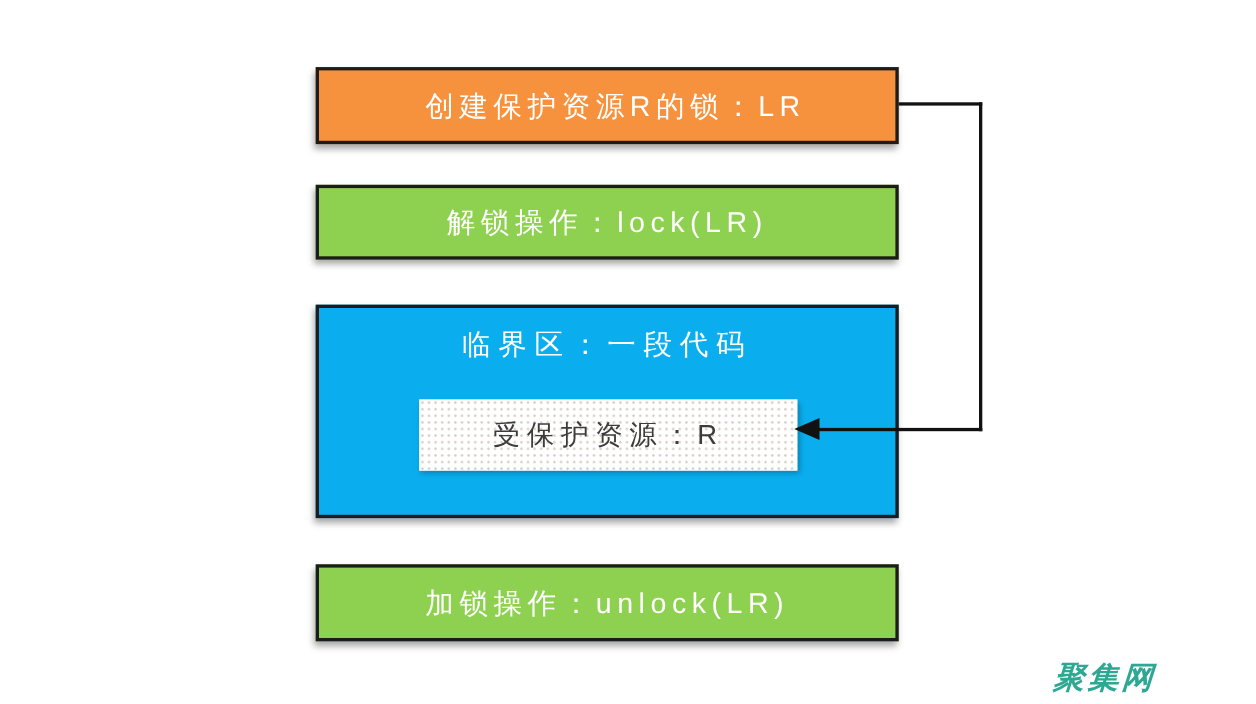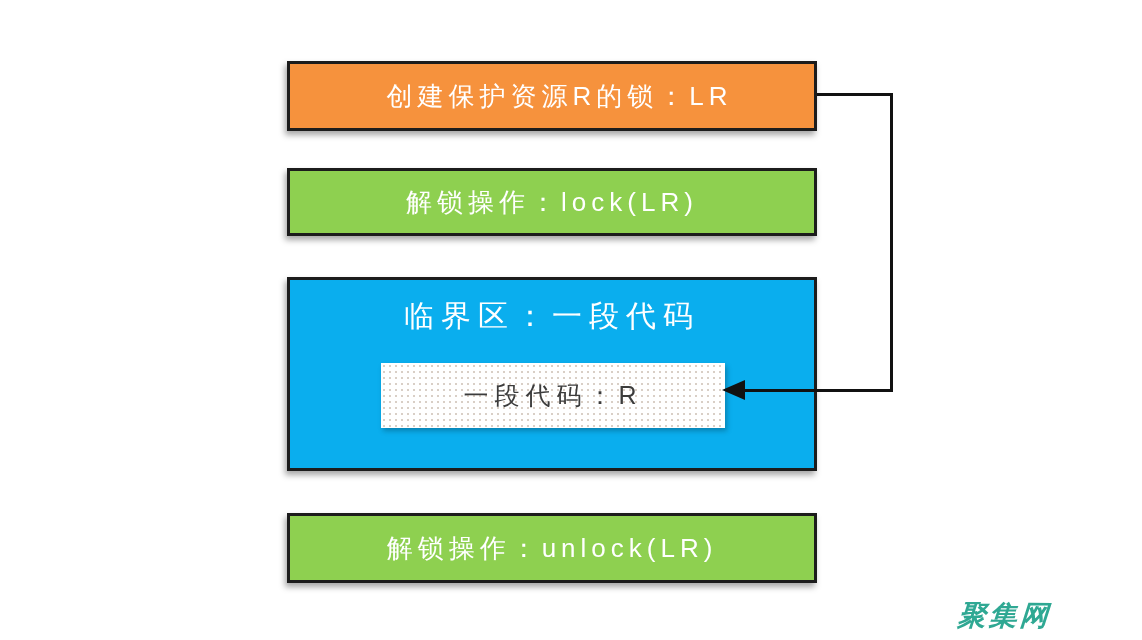--- a/index.html
+++ b/index.html
@@ -28,21 +28,21 @@
   .box-create-lock   { top: 61px;  height: 70px; background: #F6923D; padding-left: 15px; }
   .box-lock-op       { top: 168px; height: 68px; background: #8ED050; }
   .box-critical      { top: 277px; height: 194px; background: #0AAEEE;
                        display: block; }
   .box-unlock-op     { top: 513px; height: 70px; background: #8ED050; }
 
   .critical-title {
     margin-top: 16px;
     text-align: center;
     color: #ffffff;
-    font-size: 30px;
+    font-size: 26px;
     letter-spacing: 7px;
   }
   .protected-box {
     position: absolute;
     left: 91px;           
     top: 83px;            
     width: 344px;
     height: 65px;
     background-color: #ffffff;
     background-image: radial-gradient(#d9cfc6 1px, transparent 1.3px);
@@ -91,26 +91,26 @@
     <span>创建保护资源R的锁：LR</span>
   </div>
 
   <div class="box box-lock-op">
     <span>解锁操作：lock(LR)</span>
   </div>
 
   <div class="box box-critical">
     <div class="critical-title">临界区：一段代码</div>
     <div class="protected-box">
-      <span>一段代码：R</span>
+      <span>受保护资源：R</span>
     </div>
   </div>
 
   <div class="box box-unlock-op">
-    <span>解锁操作：unlock(LR)</span>
+    <span>加锁操作：unlock(LR)</span>
   </div>
 
   <div class="arrow-seg arrow-top-h"></div>
   <div class="arrow-seg arrow-vert"></div>
   <div class="arrow-seg arrow-bottom-h"></div>
   <div class="arrow-head"></div>
 
   <div class="watermark">聚集网</div>
 
 </div>

